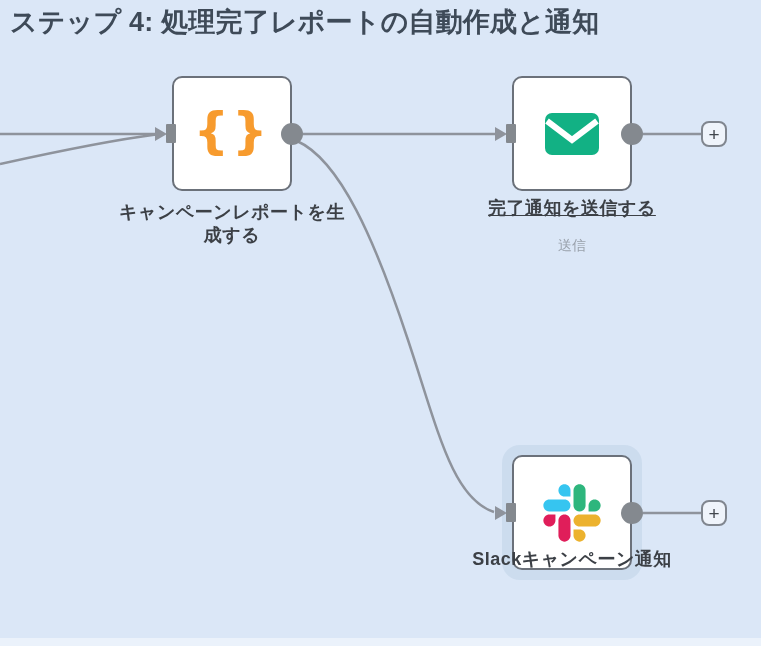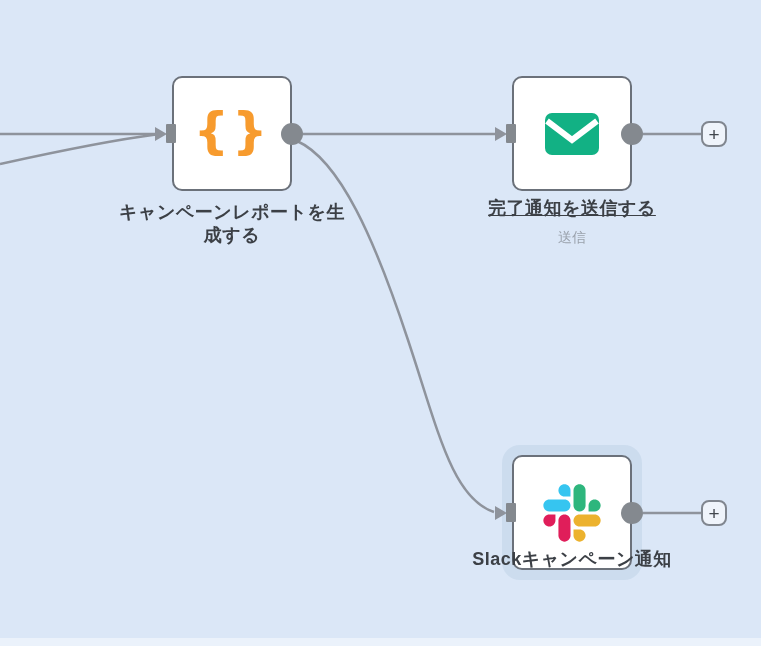--- a/index.html
+++ b/index.html
@@ -35,39 +35,40 @@
     letter-spacing:3px;line-height:1;padding-bottom:6px;user-select:none;
   }
   .edges{position:absolute;left:0;top:0;z-index:4;pointer-events:none;}
   .node-label{
     position:absolute;z-index:3;text-align:center;
     font-size:18px;font-weight:600;letter-spacing:0.5px;
     color:#3c4046;line-height:1.25;
   }
   .node-sublabel{
     position:absolute;z-index:3;text-align:center;
-    font-size:14px;font-weight:400;color:#9aa2ac;white-space:nowrap;
+    font-size:14px;font-weight:400;color:#9aa2ac;white-space:nowrap;margin-top:8px;
   }
   .nowrap{white-space:nowrap;}
   .plus-btn{
     position:absolute;width:26px;height:26px;box-sizing:border-box;
     border:2.5px solid #80868f;border-radius:8px;
     background:rgba(255,255,255,0.55);z-index:5;
     display:flex;align-items:center;justify-content:center;
     font-size:19px;font-weight:300;color:#41464d;line-height:1;
     cursor:pointer;user-select:none;
   }
 </style>
 </head>
 <body>
 
 <div class="canvas">
 
   <div class="bottom-edge"></div>
 
+  <div class="page-title">ステップ 4: 処理完了レポートの自動作成と通知</div>
 
   <div class="selection-halo"></div>
 
   <svg class="edges" width="761" height="646" viewBox="0 0 761 646">
     <g stroke="#8e939c" stroke-width="2.5" fill="none">
       <path d="M0,134 L155,134"></path>
       <path d="M0,164 C50,153 105,141 156,134.5"></path>
       <path d="M303,134 L495,134"></path>
       <path d="M297,141 C340,160 375,240 408,340 C438,430 452,498 494,512"></path>
       <path d="M643,134 L701,134"></path>

